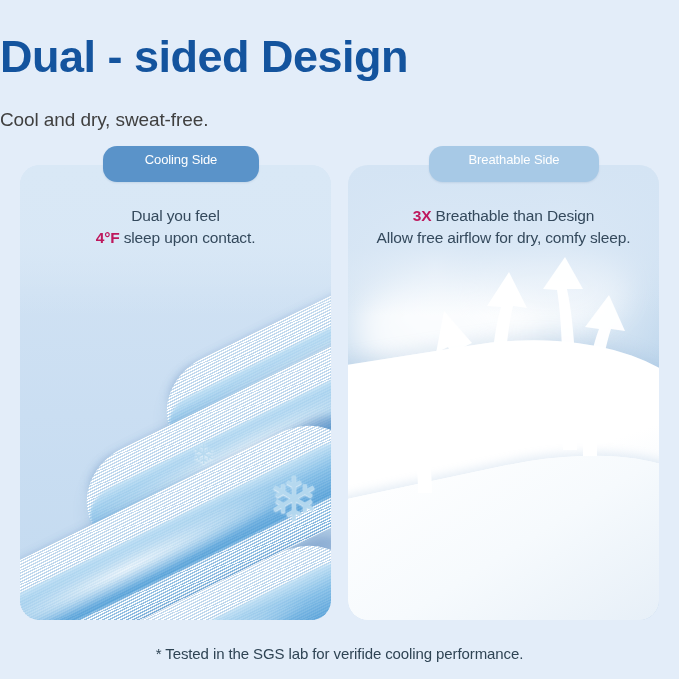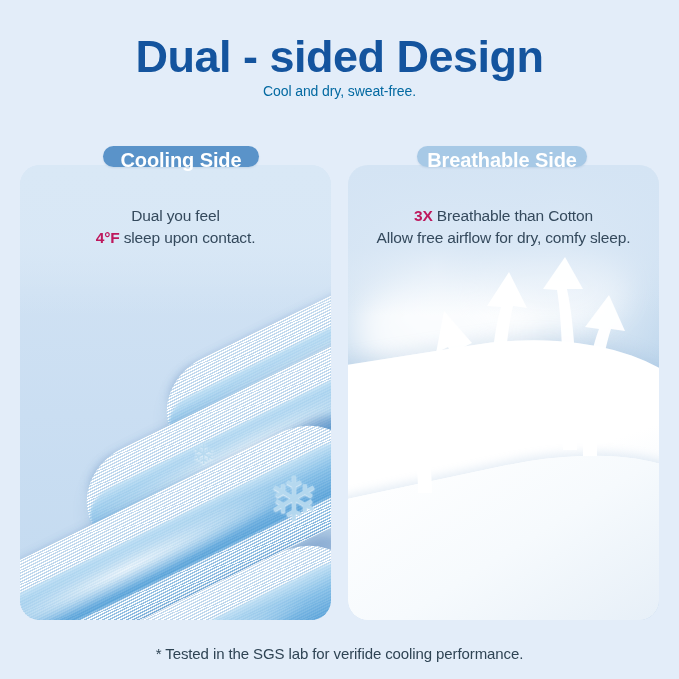--- a/index.html
+++ b/index.html
@@ -21,34 +21,34 @@
     width: 679px;
     height: 679px;
   }
 
   
   .header {
     position: absolute;
     left: 0;
     top: 34px;
     width: 679px;
-    text-align: center;
+    text-align: left;
   }
   .title {
     font-size: 45px;
     font-weight: bold;
     color: #14549e;
     letter-spacing: -0.5px;
     line-height: 1.0;
     margin: 0;
   }
   .subtitle {
-    font-size: 14px;
-    color: #0369a1;
-    margin: 4px 0 0 0;
+    font-size: 19px;
+    color: #404040;
+    margin: 30px 0 0 0;
     letter-spacing: -0.1px;
   }
 
   
   .cards {
     position: absolute;
     left: 0;
     top: 146px;
     width: 679px;
     height: 478px;
@@ -62,38 +62,38 @@
     border-radius: 20px;
     overflow: hidden;
   }
   .card-left  { left: 20px; }
   .card-right { left: 348px; }
 
   
   .badge {
     position: absolute;
     top: 0px;
-    height: 21px;
+    height: 36px;
     line-height: 28px;
     border-radius: 14px;
     color: #ffffff;
-    font-size: 20px;
-    font-weight: bold;
+    font-size: 13px;
+    font-weight: normal;
     text-align: center;
     letter-spacing: -0.1px;
     z-index: 5;
     box-shadow: 0 1px 2px rgba(40,80,130,0.12);
   }
   .badge-cooling {
     left: 103px;
     width: 156px;
     background: #5a93c9;
   }
   .badge-breathable {
-    left: 417px;
+    left: 429px;
     width: 170px;
     background: #a7c9e6;
   }
 
   
   .art {
     position: absolute;
     inset: 0;
   }
 
@@ -337,21 +337,21 @@
           <div class="fabric-crease fc1"></div>
           <div class="fabric-crease fc2"></div>
         </div>
         <div class="fabric-fold"></div>
 
         <div class="breathe-top-fade"></div>
       </div>
 
       <div class="card-text">
         <p class="card-desc">
-          <b>3X</b><span> Breathable than Cotton</span><br>
+          <b>3X</b><span> Breathable than Design</span><br>
           <span>Allow free airflow for dry, comfy sleep.</span>
         </p>
       </div>
     </div>
 
     <div class="badge badge-cooling">Cooling Side</div>
     <div class="badge badge-breathable">Breathable Side</div>
   </div>
 
   <div class="footer">* Tested in the SGS lab for verifide cooling performance.</div>

